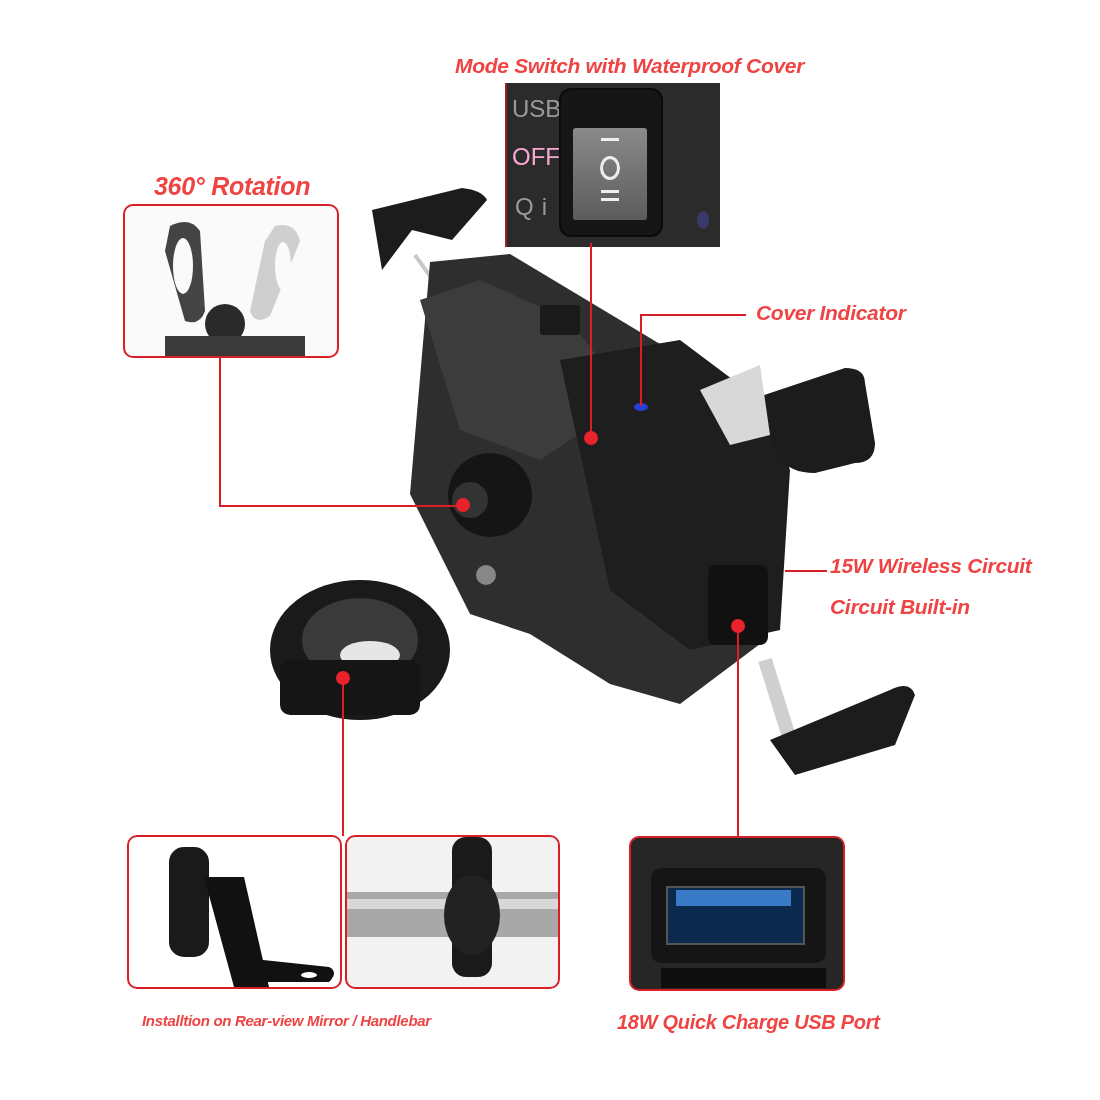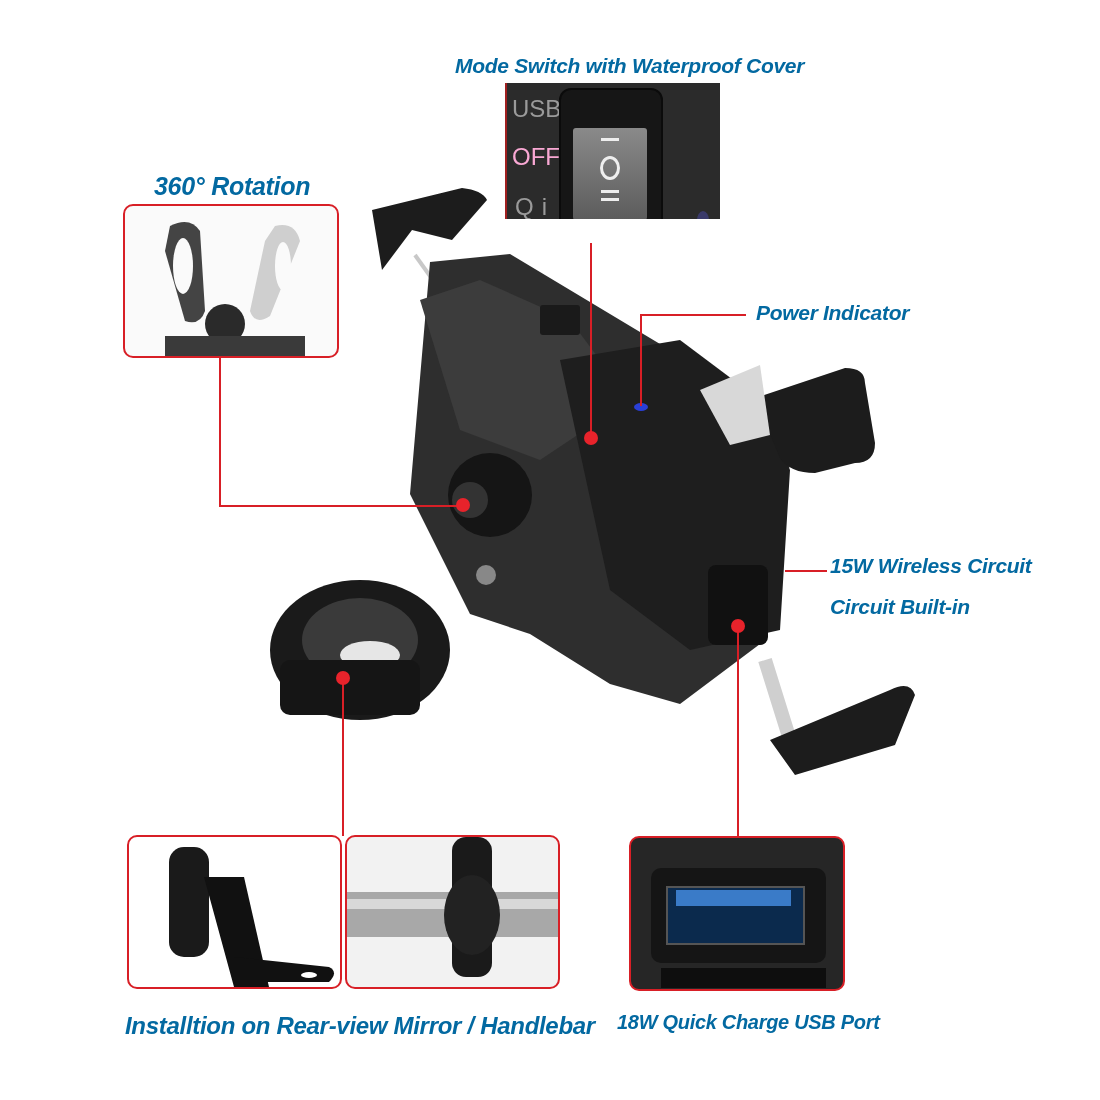--- a/index.html
+++ b/index.html
@@ -1,28 +1,28 @@
 <!DOCTYPE html>
 <html><head>
 <meta charset="utf-8">
 <style>
   html,body{margin:0;padding:0;background:#ffffff;}
   body{width:1100px;height:1100px;position:relative;overflow:hidden;font-family:"Liberation Sans",sans-serif;}
-  .label{position:absolute;font-weight:bold;font-style:italic;color:#0369a1;white-space:nowrap;letter-spacing:-0.3px;}
+  .label{position:absolute;font-weight:bold;font-style:italic;color:#ef4444;white-space:nowrap;letter-spacing:-0.3px;}
   .box{position:absolute;border:2.5px solid #d81f26;border-radius:10px;overflow:hidden;box-sizing:border-box;}
   .line{position:absolute;background:#d81f26;}
   .dot{position:absolute;width:14px;height:14px;border-radius:50%;background:#e8232b;}
   svg{position:absolute;left:0;top:0;}
 </style>
 </head>
 <body>
 
 <div class="label" style="left:455px;top:54px;font-size:21px;">Mode Switch with Waterproof Cover</div>
 
-<div style="position:absolute;left:505px;top:83px;width:213px;height:136px;background:#2b2b2b;border-left:2px solid #a02020;overflow:hidden;">
+<div style="position:absolute;left:505px;top:83px;width:213px;height:164px;background:#2b2b2b;border-left:2px solid #a02020;overflow:hidden;">
   <div style="position:absolute;left:5px;top:12px;font-size:24px;color:#9a9a9a;">USB</div>
   <div style="position:absolute;left:5px;top:60px;font-size:24px;color:#f9a8d4;">OFF</div>
   <div style="position:absolute;left:8px;top:110px;font-size:24px;color:#9a9a9a;letter-spacing:8px;">Qi</div>
   <div style="position:absolute;left:52px;top:5px;width:100px;height:145px;background:#161616;border-radius:12px;border:2px solid #0b0b0b;">
     <div style="position:absolute;left:12px;top:38px;width:74px;height:92px;background:linear-gradient(#8a8a8a,#5c5c5c);border-radius:3px;">
       <div style="position:absolute;left:28px;top:10px;width:18px;height:3px;background:#eee;"></div>
       <div style="position:absolute;left:27px;top:28px;width:14px;height:18px;border:3px solid #eee;border-radius:50%;"></div>
       <div style="position:absolute;left:28px;top:62px;width:18px;height:3px;background:#eee;box-shadow:0 8px 0 #eee;"></div>
     </div>
   </div>
@@ -34,21 +34,21 @@
   <svg width="216" height="154">
     <path d="M45 20 q20 -10 30 5 l5 80 q-5 15 -20 10 l-20 -70 z" fill="#444"></path>
     <ellipse cx="58" cy="60" rx="10" ry="28" fill="#fafafa"></ellipse>
     <path d="M150 20 q20 -5 25 15 l-30 75 q-15 10 -20 -5 l15 -70 z" fill="#cfcfcf"></path>
     <ellipse cx="158" cy="60" rx="8" ry="24" fill="#fafafa"></ellipse>
     <circle cx="100" cy="118" r="20" fill="#2a2a2a"></circle>
     <rect x="40" y="130" width="140" height="24" fill="#3a3a3a"></rect>
   </svg>
 </div>
 
-<div class="label" style="left:756px;top:301px;font-size:21px;">Power Indicator</div>
+<div class="label" style="left:756px;top:301px;font-size:21px;">Cover Indicator</div>
 
 <div class="label" style="left:830px;top:554px;font-size:21px;">15W Wireless Circuit</div>
 <div class="label" style="left:830px;top:595px;font-size:21px;">Circuit Built-in</div>
 
 <svg width="1100" height="1100" style="pointer-events:none;">
 
   <path d="M372 210 l90 -22 q20 2 25 12 l-35 40 l-40 -10 l-30 40 z" fill="#1c1c1c"></path>
   <line x1="415" y1="255" x2="440" y2="290" stroke="#c8c8c8" stroke-width="4"></line>
 
   <path d="M430 262 l80 -8 l100 60 l150 90 l30 60 l-10 50 l-20 130 l-80 60 l-70 -20 l-80 -50 l-60 -20 l-60 -120 z" fill="#2e2e2e"></path>
@@ -101,21 +101,21 @@
   </svg>
 </div>
 <div class="box" style="left:345px;top:835px;width:215px;height:154px;background:#f2f2f2;">
   <svg width="215" height="154">
     <rect x="0" y="55" width="215" height="45" fill="#a8a8a8"></rect>
     <rect x="0" y="62" width="215" height="10" fill="#d8d8d8"></rect>
     <rect x="105" y="0" width="40" height="140" rx="14" fill="#1a1a1a"></rect>
     <ellipse cx="125" cy="78" rx="28" ry="40" fill="#222"></ellipse>
   </svg>
 </div>
-<div class="label" style="left:125px;top:1012px;font-size:24px;">Installtion on Rear-view Mirror / Handlebar</div>
+<div class="label" style="left:142px;top:1012px;font-size:15px;">Installtion on Rear-view Mirror / Handlebar</div>
 
 <div class="box" style="left:629px;top:836px;width:216px;height:155px;background:#262626;">
   <div style="position:absolute;left:20px;top:30px;width:175px;height:95px;background:#151515;border-radius:10px;"></div>
   <div style="position:absolute;left:35px;top:48px;width:135px;height:55px;background:#0b2a4d;border:2px solid #555;"></div>
   <div style="position:absolute;left:45px;top:52px;width:115px;height:16px;background:#3a7bc8;"></div>
   <div style="position:absolute;left:30px;top:130px;width:165px;height:20px;background:#0e0e0e;"></div>
 </div>
 <div class="label" style="left:617px;top:1011px;font-size:20px;">18W Quick Charge USB Port</div>
 
 </body></html>

